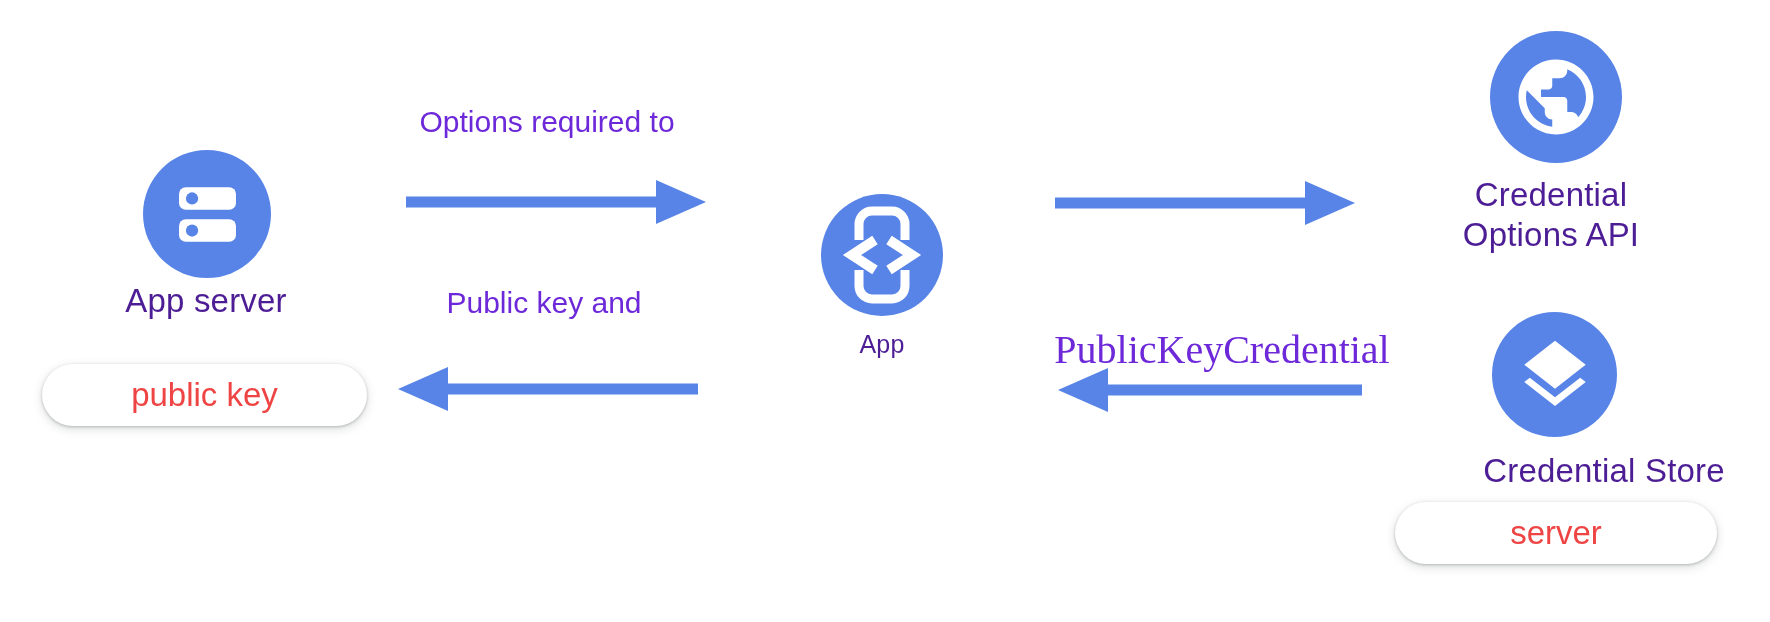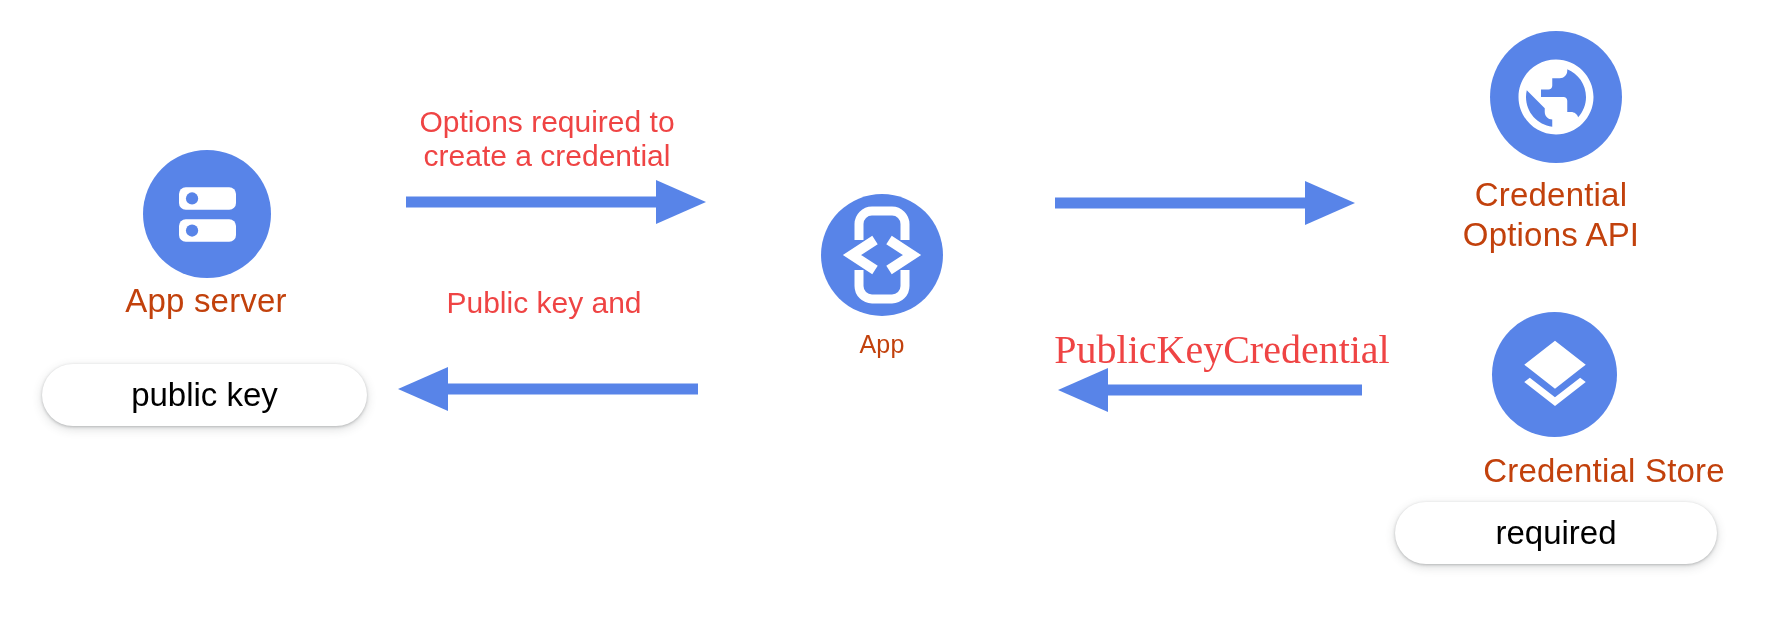--- a/index.html
+++ b/index.html
@@ -12,34 +12,34 @@
     overflow:hidden;
   }
   .circle{
     position:absolute;border-radius:50%;
     background:#5884E8;
     display:flex;align-items:center;justify-content:center;
   }
   .entity-label{
     position:absolute;transform:translateX(-50%);
     font-size:33px;font-weight:500;letter-spacing:.2px;
-    white-space:nowrap;text-align:center;color:#c2410c;
+    white-space:nowrap;text-align:center;color:#4c1d95;
   }
   .entity-label.two-line{line-height:40px;}
   .pill{
     position:absolute;background:#ffffff;border-radius:32px;
     box-shadow:0 1px 3px rgba(60,64,67,.30), 0 3px 10px 1px rgba(60,64,67,.15);
     display:flex;align-items:center;justify-content:center;
-    font-size:33px;font-weight:500;color:#000000;white-space:nowrap;
+    font-size:33px;font-weight:500;color:#ef4444;white-space:nowrap;
   }
   .arrow{position:absolute;display:block;}
   .flow-label{
     position:absolute;transform:translateX(-50%);
     font-size:30px;font-weight:400;line-height:34px;
-    text-align:center;white-space:nowrap;color:#ef4444;
+    text-align:center;white-space:nowrap;color:#6d28d9;
   }
   .flow-label.mono{
     font-family:Liberation Serif, serif;
     font-size:40px;line-height:36px;
   }
 </style>
 </head>
 <body>
 
 <div class="canvas">
@@ -77,26 +77,25 @@
     <div>Options API</div>
   </div>
 
   <div class="circle" style="left:1492px;top:312px;width:125px;height:125px">
     <svg width="82" height="82" viewBox="0 0 24 24">
       <path fill="#ffffff" d="M11.99 18.54l-7.37-5.73L3 14.07l9 7 9-7-1.63-1.27-7.38 5.74zM12 16l7.36-5.73L21 9l-9-7-9 7 1.63 1.27L12 16z"></path>
     </svg>
   </div>
   <div class="entity-label" style="left:1604px;top:452px">Credential Store</div>
   <div class="pill" style="left:1395px;top:502px;width:322px;height:62px">
-    <span>required</span>
+    <span>server</span>
   </div>
 
   <div class="flow-label" style="left:547px;top:105px">
     <div>Options required to</div>
-    <div>create a credential</div>
   </div>
   <svg class="arrow" style="left:406px;top:180px" width="302" height="44">
     <rect x="0" y="16.5" width="252" height="11" fill="#5884E8"></rect>
     <polygon points="250,0 250,44 300,22" fill="#5884E8"></polygon>
   </svg>
 
   <svg class="arrow" style="left:1055px;top:181px" width="302" height="44">
     <rect x="0" y="16.5" width="252" height="11" fill="#5884E8"></rect>
     <polygon points="250,0 250,44 300,22" fill="#5884E8"></polygon>
   </svg>

